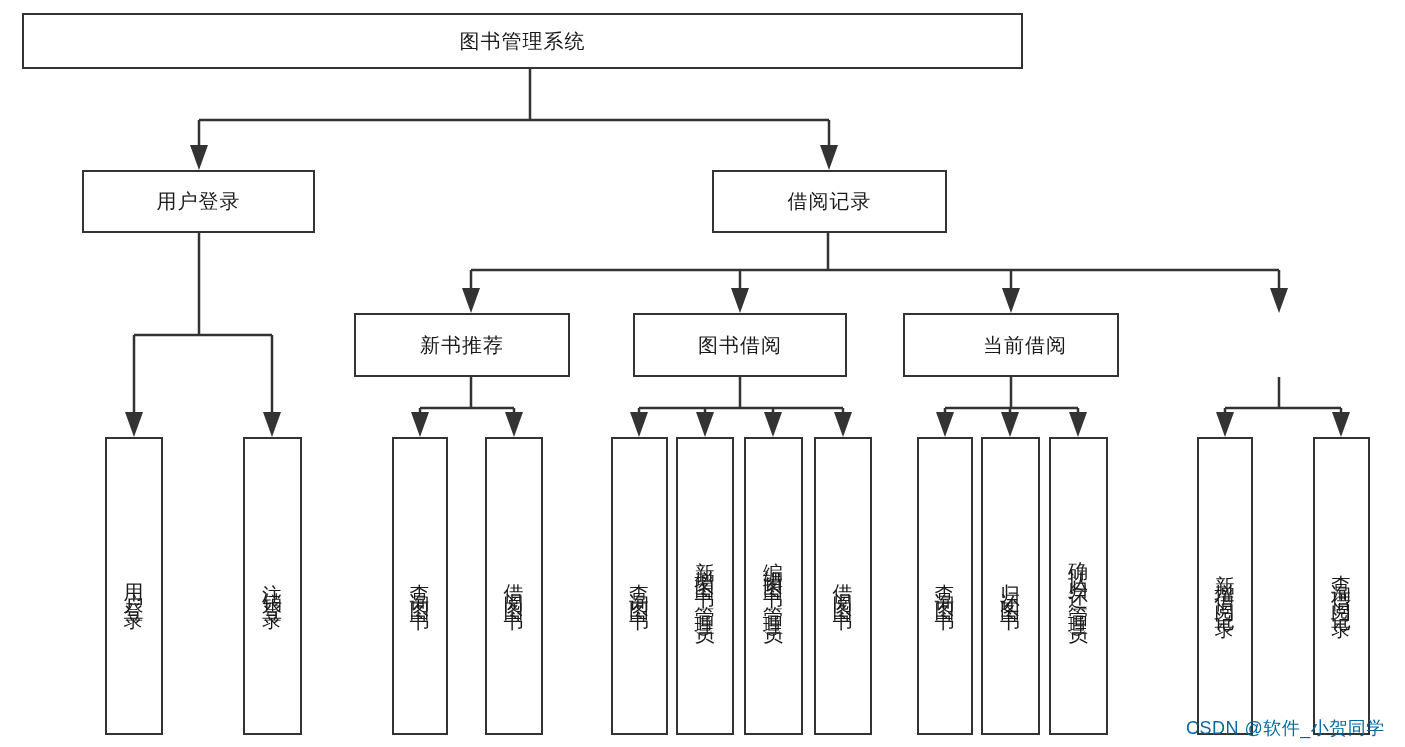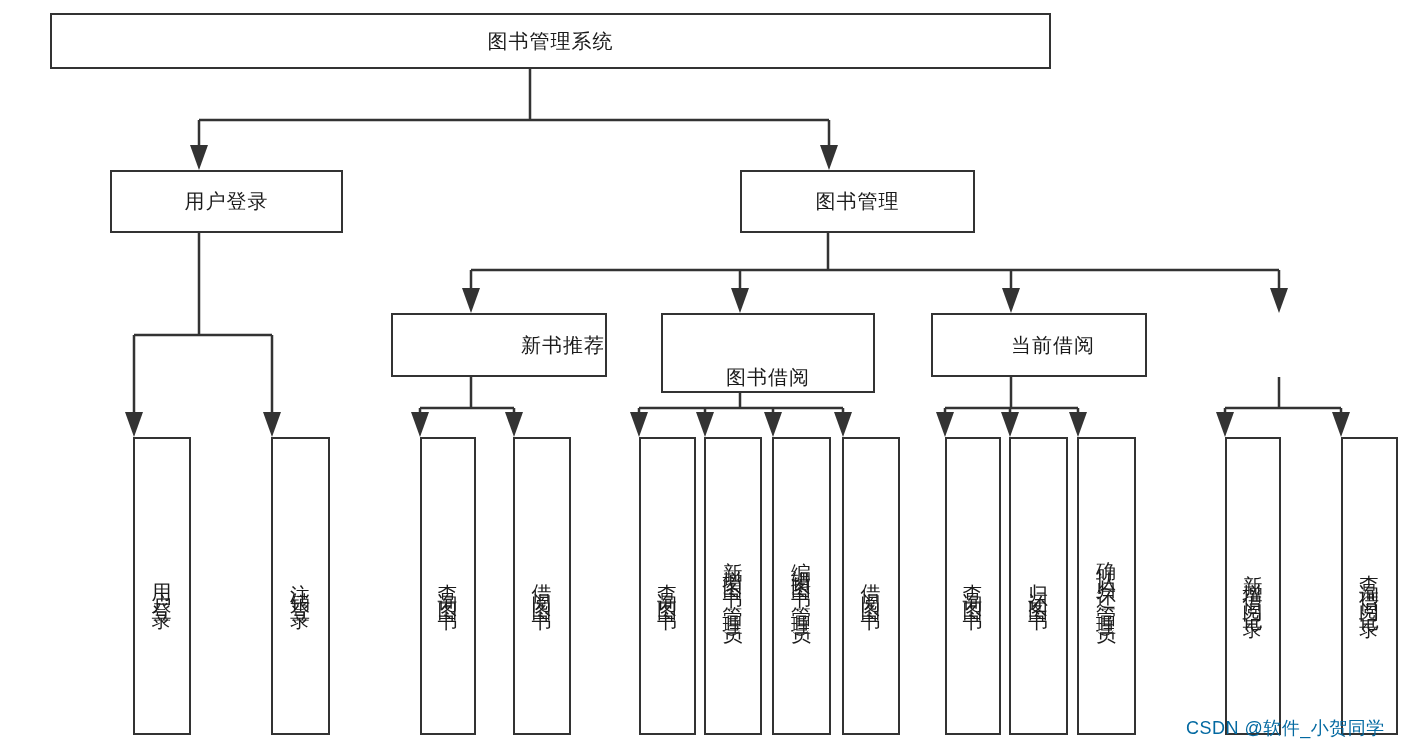--- a/index.html
+++ b/index.html
@@ -27,37 +27,36 @@
     box-sizing: border-box;
     border: 2.5px solid #333333;
     background: #ffffff;
     display: flex;
     align-items: center;
     justify-content: center;
     z-index: 2;
     font-size: 20px;
     color: #1a1a1a;
     white-space: nowrap;
-    margin-left: 28px;
   }
   .node.h span {
     letter-spacing: 1px;
   }
   .node.v span {
     writing-mode: vertical-rl;
     text-orientation: mixed;
     letter-spacing: 9px;
     line-height: 1.1;
   }
   
   .b-root   { left: 22px;   top: 13px;  width: 1001px; height: 56px; }
   .b-l2a    { left: 82px;   top: 170px; width: 233px;  height: 63px; }
   .b-l2b    { left: 712px;  top: 170px; width: 235px;  height: 63px; }
-  .b-l3a    { left: 363px;  top: 313px; width: 216px;  height: 64px; justify-content: flex-end; }
-  .b-l3b    { left: 633px;  top: 313px; width: 214px;  height: 80px; align-items: flex-end; }
+  .b-l3a    { left: 354px;  top: 313px; width: 216px;  height: 64px; }
+  .b-l3b    { left: 633px;  top: 313px; width: 214px;  height: 64px; }
   .b-l3c    { left: 903px;  top: 313px; width: 216px;  height: 64px; padding-left: 28px; }
   .b-l3d    { left: 1172px; top: 313px; width: 215px;  height: 64px; }
   
   .leaf     { top: 437px; height: 298px; }
   .f-g1a { left: 105px;  width: 58px; }
   .f-g1b { left: 243px;  width: 59px; }
   .f-g2a { left: 392px;  width: 56px; }
   .f-g2b { left: 485px;  width: 58px; }
   .f-g3a { left: 611px;  width: 57px; }
   .f-g3b { left: 676px;  width: 58px; }
@@ -132,21 +131,21 @@
   </svg>
 
   <div class="node h b-root">
     <span>图书管理系统</span>
   </div>
 
   <div class="node h b-l2a">
     <span>用户登录</span>
   </div>
   <div class="node h b-l2b">
-    <span>图书管理</span>
+    <span>借阅记录</span>
   </div>
 
   <div class="node h b-l3a">
     <span>新书推荐</span>
   </div>
   <div class="node h b-l3b">
     <span>图书借阅</span>
   </div>
   <div class="node h b-l3c">
     <span>当前借阅</span>

